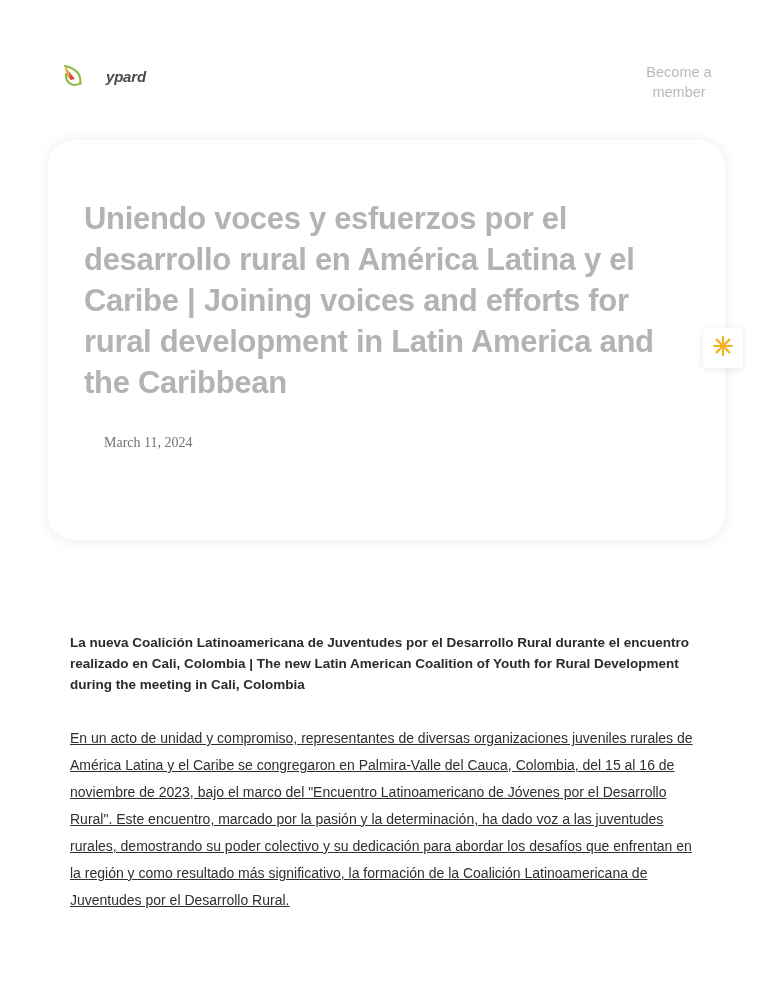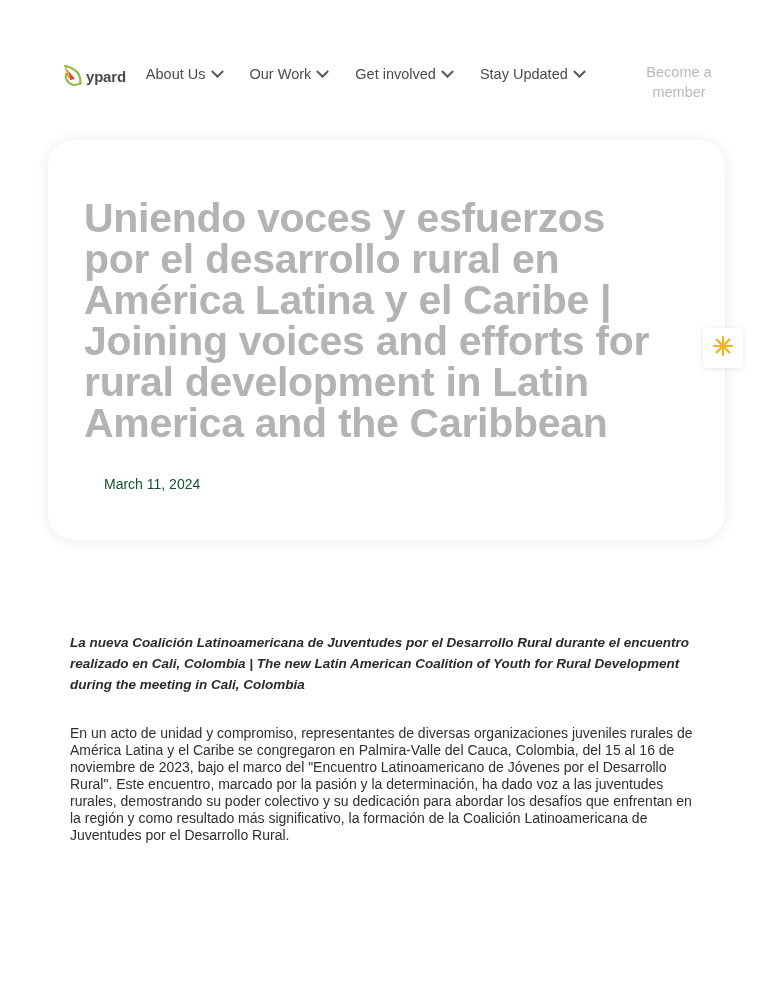--- a/index.html
+++ b/index.html
@@ -20,24 +20,25 @@
   
   .site-header {
     height: 140px;
     display: flex;
     align-items: flex-start;
     padding: 62px 40px 0 62px;
   }
   .brand {
     display: flex;
     align-items: center;
-    gap: 0;
-    margin-right: 20px;
+    gap: 20px;
+    margin-right: 60px;
     text-decoration: none;
     flex: 0 0 auto;
+    font-style: italic;
   }
   .brand-mark {
     width: 24px;
     height: 28px;
     position: relative;
     display: block;
   }
   .brand-name {
     font-size: 15px;
     font-weight: 700;
@@ -94,34 +95,35 @@
     bottom: 0;
     background: #ffffff;
     border-radius: 26px;
     box-shadow: 0 1px 14px rgba(0,0,0,0.085);
   }
   .hero-inner {
     position: relative;
     padding: 58px 54px 0 36px;
   }
   .hero-title {
-    font-size: 41px;
+    font-size: 31px;
     line-height: 41px;
     font-weight: 700;
     color: #b3b3b3;
     letter-spacing: -0.3px;
     margin: 0;
     max-width: 660px;
   }
   .hero-date {
     margin-top: 32px;
     margin-left: 20px;
     font-size: 14px;
-    color: #14532d;
+    color: #737373;
     font-weight: 400;
+    font-family: Liberation Serif, serif;
   }
   .hero-badge {
     position: absolute;
     right: -18px;
     top: 188px;
     width: 40px;
     height: 40px;
     background: #ffffff;
     border-radius: 3px;
     box-shadow: 0 1px 6px rgba(0,0,0,0.10);
@@ -131,71 +133,53 @@
   }
 
   
   .article {
     padding: 92px 70px 0 70px;
   }
   .lede {
     font-size: 13.5px;
     line-height: 21px;
     font-weight: 700;
-    font-style: italic;
     color: #2b2b2b;
     margin: 0 0 30px 0;
     font-family: "Liberation Sans", sans-serif;
   }
   .para {
     font-size: 14px;
     line-height: 21px;
     color: #2f2f2f;
     margin: 0 0 14px 0;
   }
   .para.body {
     margin-top: 16px;
-    line-height: 17px;
+    line-height: 27px;
+    text-decoration: underline;
   }
 </style>
 </head>
 <body>
 
 <header class="site-header">
 
   <a class="brand" href="#">
     <span class="brand-mark">
       <svg width="24" height="28" viewBox="0 0 24 28" xmlns="http://www.w3.org/2000/svg">
         <path d="M3 4 C13 6, 20 12, 18 22" stroke="#8ab93f" stroke-width="2" fill="none" stroke-linecap="round"></path>
         <path d="M19 21 C10 26, 3 20, 4 12" stroke="#8ab93f" stroke-width="2" fill="none" stroke-linecap="round"></path>
         <path d="M2 3 L12 16 L6 16 Z" fill="#e8a33d"></path>
         <path d="M7 10 L13 17 L8 18 Z" fill="#d8453c"></path>
       </svg>
     </span>
     <span class="brand-name">ypard</span>
   </a>
 
-  <nav class="main-nav">
-    <div class="nav-item">
-      <span>About Us</span>
-      <i class="chev"></i>
-    </div>
-    <div class="nav-item">
-      <span>Our Work</span>
-      <i class="chev"></i>
-    </div>
-    <div class="nav-item">
-      <span>Get involved</span>
-      <i class="chev"></i>
-    </div>
-    <div class="nav-item">
-      <span>Stay Updated</span>
-      <i class="chev"></i>
-    </div>
-  </nav>
 
   <div class="cta">Become a member</div>
 </header>
 
 <section class="hero-wrap">
   <div class="hero-card"></div>
   <div class="hero-inner">
     <h1 class="hero-title">Uniendo voces y esfuerzos por el desarrollo rural en América Latina y el Caribe | Joining voices and efforts for rural development in Latin America and the Caribbean</h1>
     <div class="hero-date">March 11, 2024</div>
   </div>

